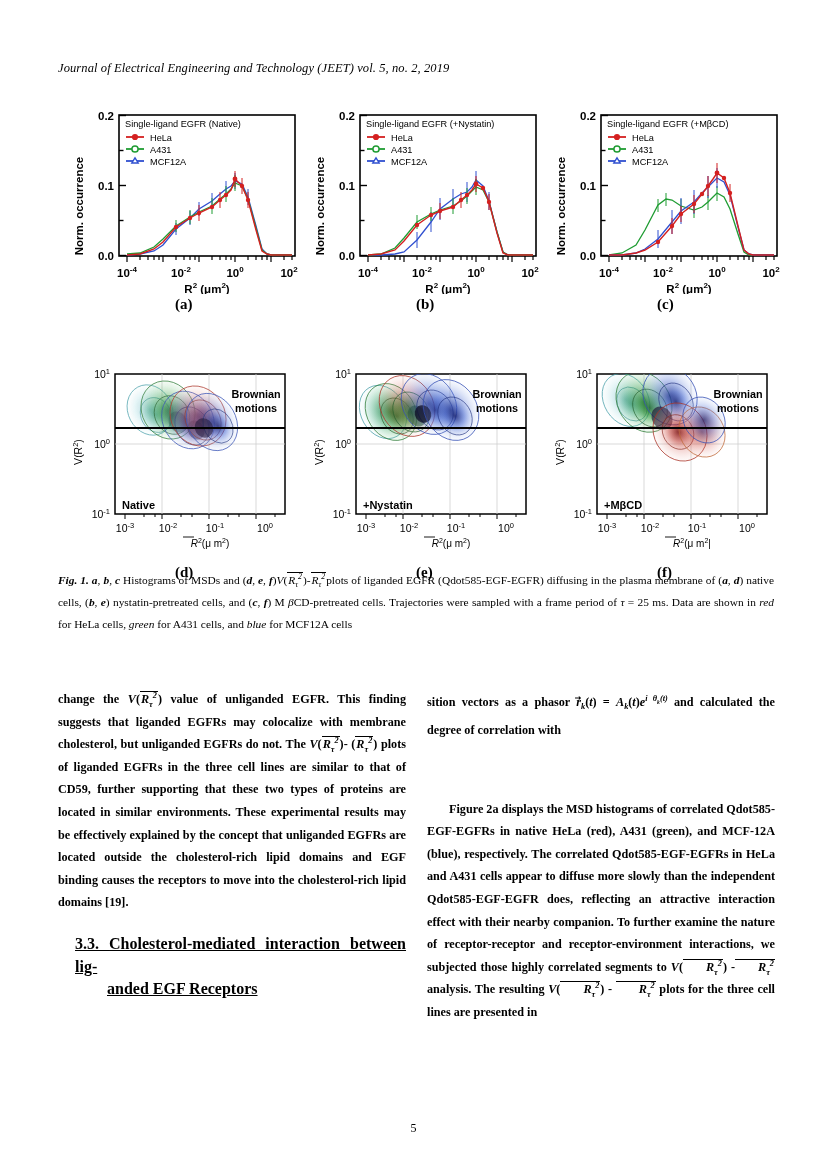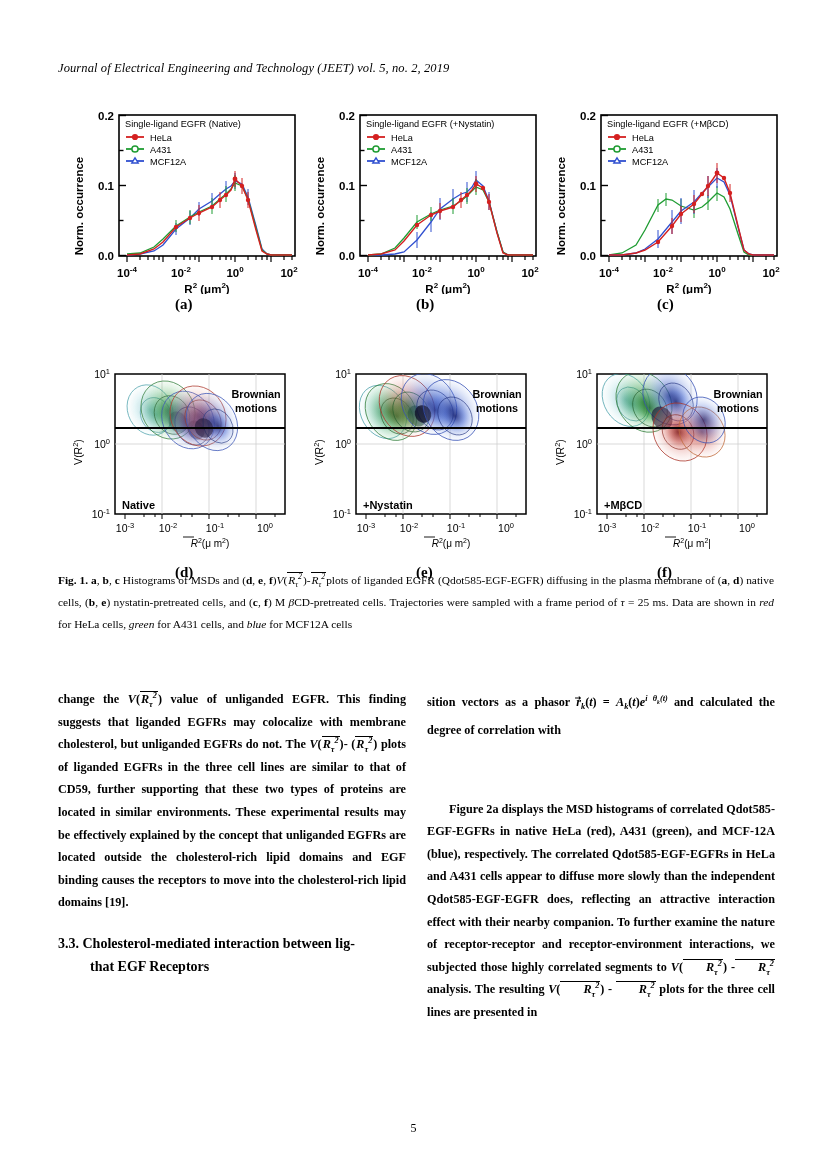--- a/index.html
+++ b/index.html
@@ -17,32 +17,32 @@
   .panel{position:absolute;top:0;width:232px;height:200px;}
   .p1{left:12px;} .p2{left:253px;} .p3{left:494px;}
 
   .panel-letters{position:relative;height:26px;}
   .pl{position:absolute;font-weight:bold;font-size:15px;font-family:"Liberation Serif",serif;}
 
   
   .caption{position:absolute;left:58px;top:553px;width:716px;
            font-size:11.4px;line-height:22px;text-align:justify;
            font-family:"Liberation Serif",serif;}
-  .caption b{font-weight:bold;}
+  .caption b{font-weight:bold;font-style:italic;}
   .caption i{font-style:italic;}
 
   
   .col{position:absolute;top:672px;width:348px;font-size:12.2px;line-height:22.6px;
        text-align:justify;font-family:"Liberation Serif",serif;}
   .col-l{left:58px;}
   .col-r{left:427px;}
   .col p{margin:0 0 0 0;text-indent:22px;font-weight:bold;}
   .col p.noind{text-indent:0;}
-  .sec-head{font-weight:bold;font-size:14px;line-height:22.6px;margin:19px 0 16px 0;
-            text-align:justify;text-indent:0;}
+  .sec-head{font-weight:bold;font-size:16px;line-height:22.6px;margin:19px 0 16px 17px;
+            text-align:justify;text-indent:0;text-decoration:underline;}
   .sec-head .hang{display:block;padding-left:32px;}
   .eqgap{height:56px;}
 
   .pagenum{position:absolute;left:0;top:1105px;width:827px;text-align:center;
            font-size:12px;font-family:"Liberation Serif",serif;}
 
   
   .mi{font-style:italic;}
   .ovl{border-top:1px solid #000;display:inline-block;line-height:1.05;padding:0 1px;}
   sup.s{font-size:.68em;vertical-align:super;}
@@ -641,21 +641,21 @@
   <div class="caption">
     <b>Fig. 1. a</b>, <b>b</b>, <b>c</b> Histograms of MSDs and (<b>d</b>, <b>e</b>, <b>f</b>)<span class="nowrap"><span class="mi">V</span>(<span class="ovl mi">R<sub class="s">τ</sub><sup class="s">2</sup></span>)-<span class="ovl mi">R<sub class="s">τ</sub><sup class="s">2</sup></span></span>plots of liganded EGFR (Qdot585-EGF-EGFR) diffusing in the plasma membrane of (<b>a</b>, <b>d</b>) native cells, (<b>b</b>, <b>e</b>) nystatin-pretreated cells, and (<b>c</b>, <b>f</b>) M <i>β</i>CD-pretreated cells. Trajectories were sampled with a frame period of <i>τ</i> = 25 ms. Data are shown in <i>red</i> for HeLa cells, <i>green</i> for A431 cells, and <i>blue</i> for MCF12A cells
   </div>
 
   <div class="col col-l">
     <p class="noind">change the <span class="nowrap"><span class="mi">V</span>(<span class="ovl mi">R<sub class="s">τ</sub><sup class="s">2</sup></span>)</span> value of unliganded EGFR. This finding suggests that liganded EGFRs may colocalize with membrane cholesterol, but unliganded EGFRs do not. The <span class="nowrap"><span class="mi">V</span>(<span class="ovl mi">R<sub class="s">τ</sub><sup class="s">2</sup></span>)- (<span class="ovl mi">R<sub class="s">τ</sub><sup class="s">2</sup></span>)</span> plots of liganded EGFRs in the three cell lines are similar to that of CD59, further supporting that these two types of proteins are located in similar environments. These experimental results may be effectively explained by the concept that unliganded EGFRs are located outside the cholesterol-rich lipid domains and EGF binding causes the receptors to move into the cholesterol-rich lipid domains [19].</p>
 
     <div class="sec-head">
       <span>3.3.</span>
       <span>Cholesterol-mediated interaction between lig-</span>
-      <span class="hang">that EGF Receptors</span>
+      <span class="hang">anded EGF Receptors</span>
     </div>
 
   </div>
 
   <div class="col col-r">
     <p class="noind"><span>sition vectors as a phasor </span><span class="nowrap"><span class="mi">r</span>⃗<sub class="s mi">k</sub>(<span class="mi">t</span>) = <span class="mi">A</span><sub class="s mi">k</sub>(<span class="mi">t</span>)<span class="mi">e</span><sup class="s"><span class="mi">i θ</span><sub class="s mi">k</sub><span class="mi">(t)</span></sup></span><span> and calculated the degree of correlation with</span></p>
 
     <div class="eqgap"></div>
 
 

